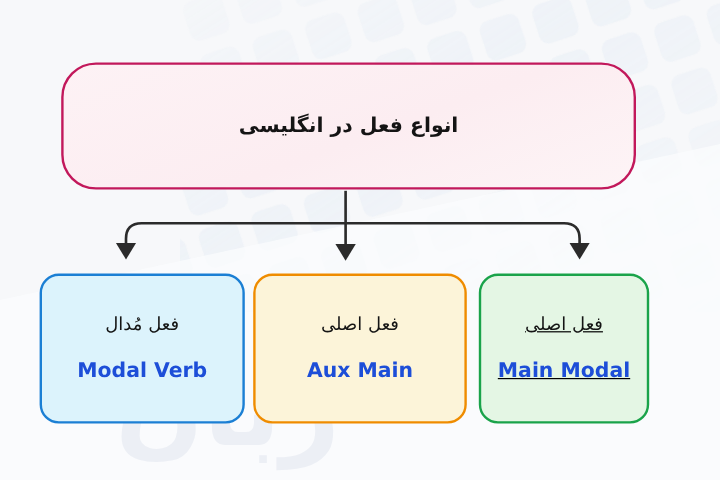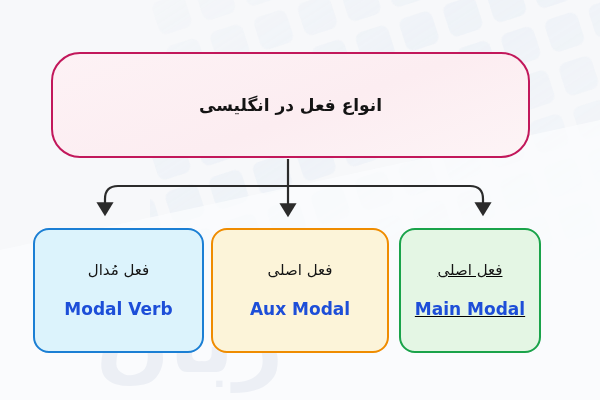--- a/index.html
+++ b/index.html
@@ -187,21 +187,21 @@
     <div class="root-label">انواع فعل در انگلیسی</div>
   </div>
 
   <div class="node node-child node-modal">
     <div class="child-fa">فعل مُدال</div>
     <div class="child-en">Modal Verb</div>
   </div>
 
   <div class="node node-child node-aux">
     <div class="child-fa">فعل اصلی</div>
-    <div class="child-en">Aux Modal</div>
+    <div class="child-en">Aux Main</div>
   </div>
 
   <div class="node node-child node-main">
     <div class="child-fa">فعل اصلی</div>
     <div class="child-en">Main Modal</div>
   </div>
 
 </div>
 
 </body></html>

